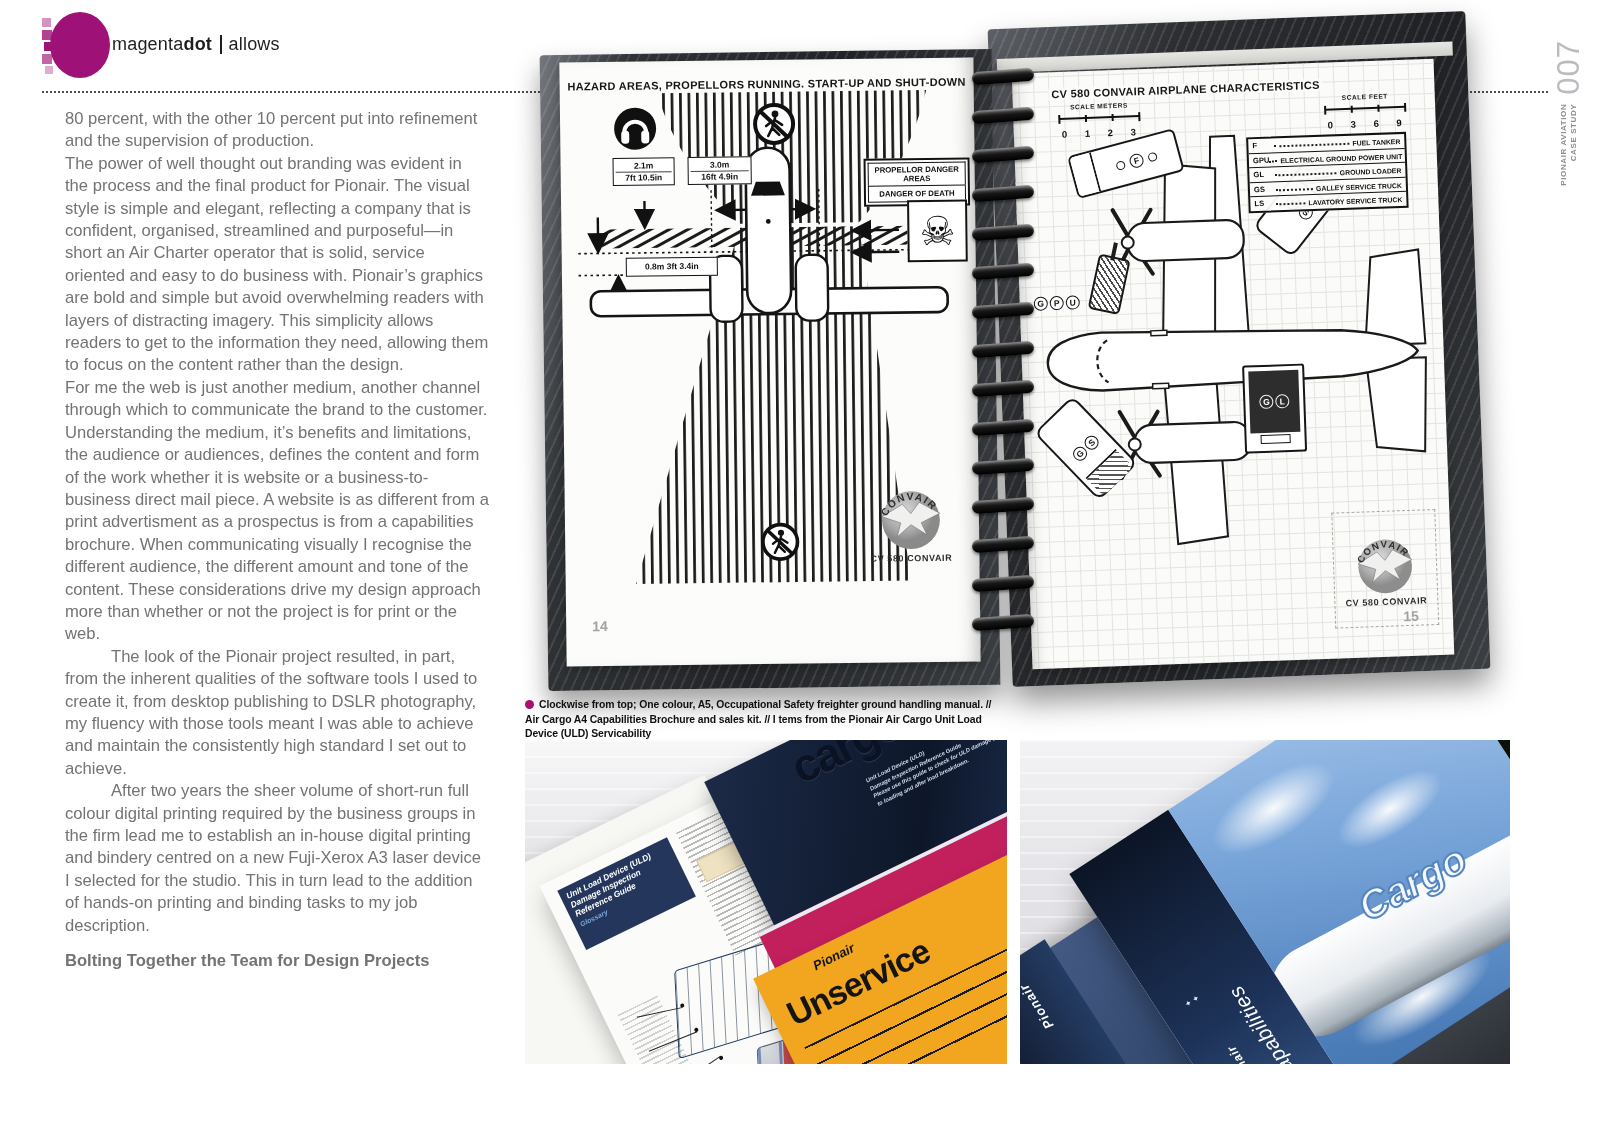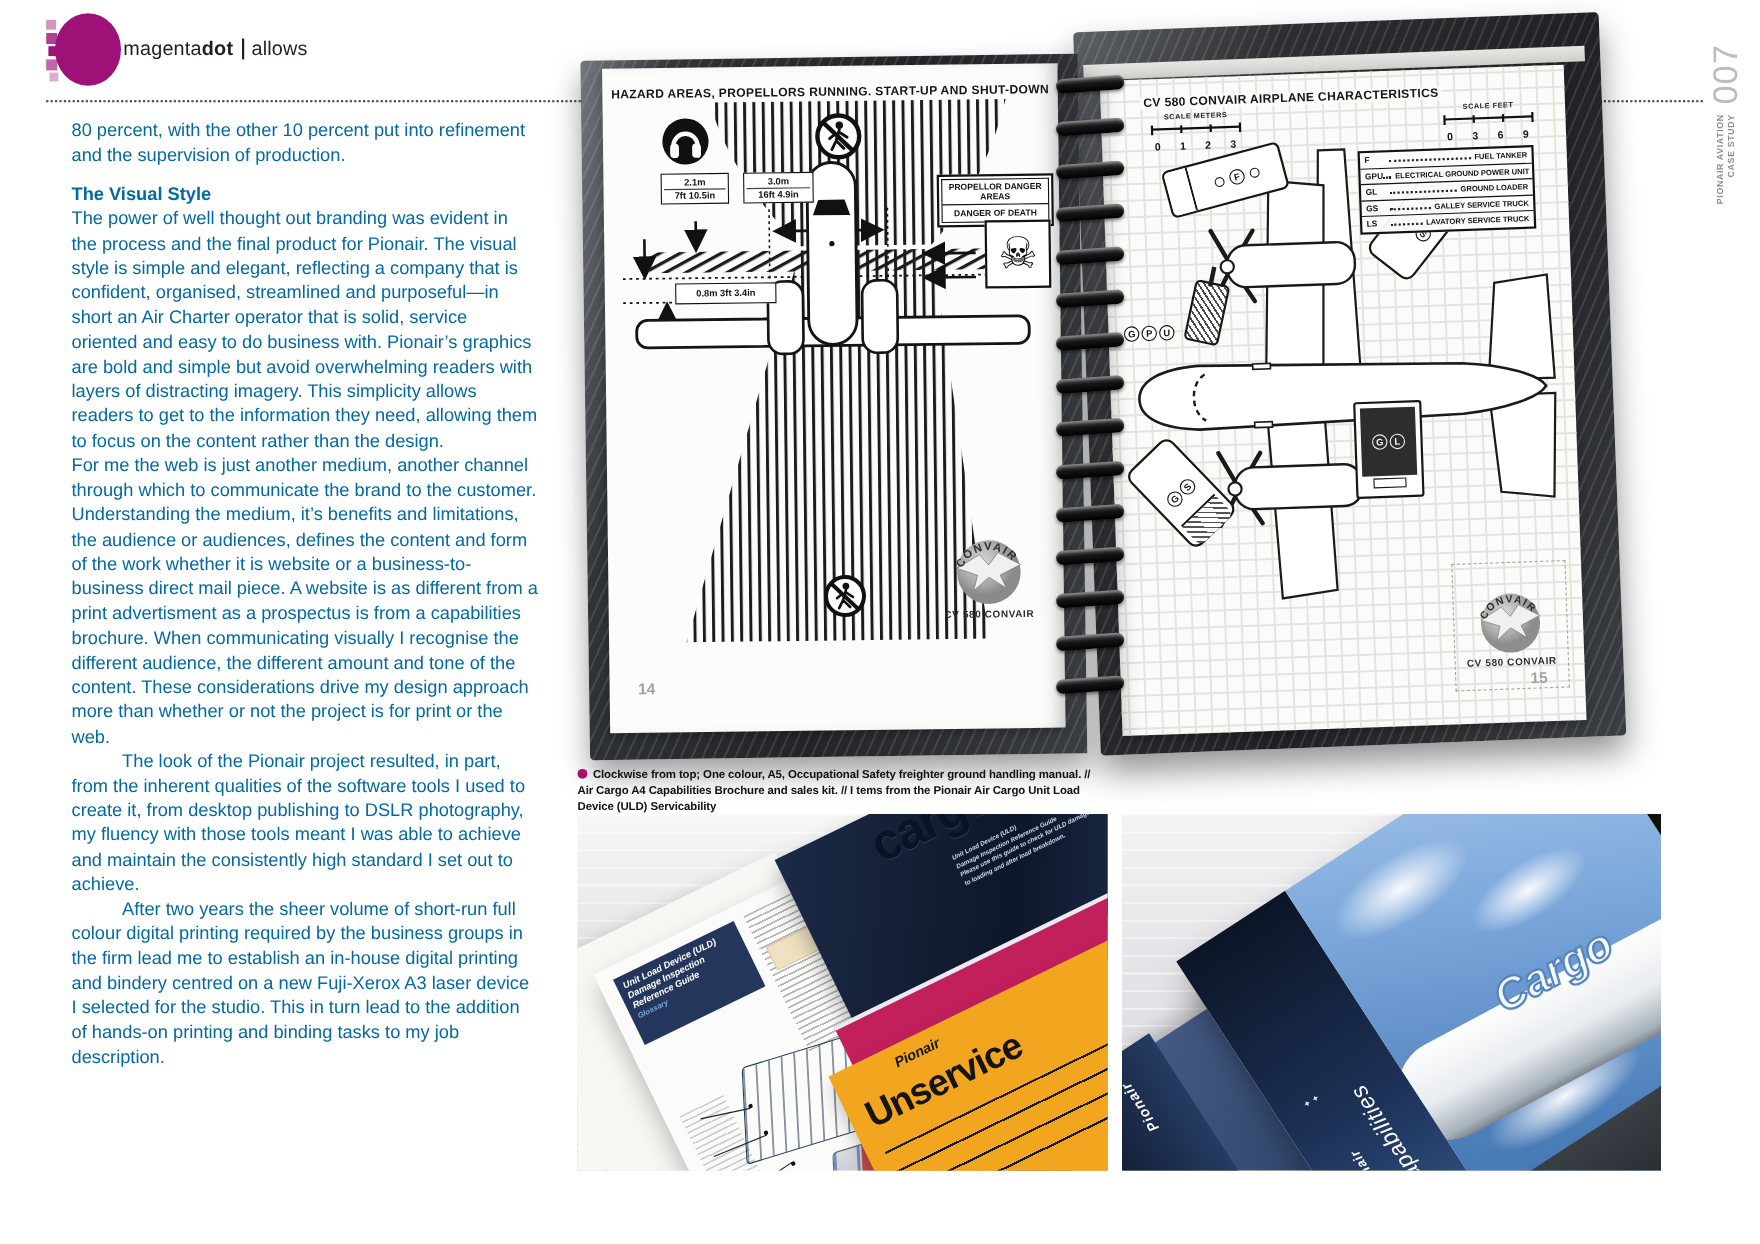--- a/index.html
+++ b/index.html
@@ -21,27 +21,27 @@
   .brand-div { display:inline-block; width:1.5px; height:19px; background:#221e1f; margin:0 7px 0 8px; }
   .dotted-rule { left:42px; top:91px; width:1506px; border-top:2.5px dotted #4c4c4c; }
 
   
   .side-rot { left:1358px; top:40px; width:190px; height:42px; transform:rotate(-90deg); transform-origin:100% 0;
               display:flex; align-items:center; justify-content:flex-end; gap:9px; }
   .side-small { text-align:right; font-size:8px; letter-spacing:.6px; color:#8d8d91; line-height:1.3; font-weight:700; }
   .side-num { font-size:31px; color:#bcbcc0; letter-spacing:1px; }
 
   
-  .article { left:65px; top:108px; width:424px; font-size:16.6px; line-height:22.4px; color:#0369a1; }
+  .article { left:65px; top:108px; width:424px; font-size:16.6px; line-height:22.4px; color:#737373; }
   .article h3 { font-size:16.6px; font-weight:700; margin:13px 0 0 0; }
   .article p { margin:0; }
   .indent { text-indent:46px; }
 
   
-  .photo-book { left:508px; top:6px; width:1000px; height:686px; }
+  .photo-book { left:520px; top:6px; width:1000px; height:686px; }
   .cover-right { left:480px; top:14px; width:478px; height:658px; border-radius:4px; transform:rotate(-2.2deg);
       background:linear-gradient(115deg,#5d6066 0%,#2c2e31 25%,#1f2124 60%,#3b3e42 100%);
       box-shadow:0 16px 30px rgba(0,0,0,.42); }
   .cover-right::after { content:""; position:absolute; left:8px; right:14px; top:30px; height:14px; background:linear-gradient(180deg,#e6e6e2,#cfcfcb); }
   .cover-left { left:24px; top:46px; width:452px; height:636px; border-radius:4px 0 0 4px; transform:rotate(-.8deg);
       background:linear-gradient(100deg,#74777d 0%,#303336 16%,#222427 55%,#3a3d41 100%);
       box-shadow:0 14px 26px rgba(0,0,0,.38); }
   .metal { position:absolute; inset:0; border-radius:inherit;
       background:repeating-linear-gradient(115deg, rgba(255,255,255,.10) 0 2px, rgba(255,255,255,0) 2px 9px); }
 
@@ -219,25 +219,25 @@
   <div class="abs side-rot">
     <div class="side-small">
       <div>PIONAIR AVIATION</div>
       <div>CASE STUDY</div>
     </div>
     <div class="side-num">007</div>
   </div>
 
   <div class="abs article">
     <p>80 percent, with the other 10 percent put into refinement and the supervision of production.</p>
-    <h3>The Visual Style</h3>
     <p>The power of well thought out branding was evident in the process and the final product for Pionair.  The visual style is simple and elegant, reflecting a company that is confident, organised, streamlined and purposeful—in short an Air Charter operator that is solid, service oriented and easy to do business with. Pionair’s graphics are bold and simple but avoid overwhelming readers with layers of distracting imagery. This simplicity allows readers to get to the information they need, allowing them to focus on the content rather than the design.</p>
     <p>For me the web is just another medium, another channel through which to communicate the brand to the customer. Understanding the medium, it’s benefits and limitations, the audience or audiences, defines the content and form of the work whether it is website or a business-to-business direct mail piece. A website is as different from a print advertisment as a prospectus is from a capabilities brochure. When communicating visually I recognise the different audience, the different amount and tone of the content. These considerations drive my design approach more than whether or not the project is for print or the web.</p>
     <p class="indent">The look of the Pionair project resulted, in part, from the inherent qualities of the software tools I used to create it, from desktop publishing to DSLR photography, my fluency with those tools meant I was able to achieve and maintain the consistently high standard I set out to achieve.</p>
     <p class="indent">After two years the sheer volume of short-run full colour digital printing required by the business groups in the firm lead me to establish an in-house digital printing and bindery centred on a new Fuji-Xerox A3 laser device I selected for the studio. This in turn lead to the addition of hands-on printing and binding tasks to my job description.</p>
+    <h3>Bolting Together the Team for Design Projects</h3>
   </div>
 
   <div class="abs photo-book">
     <div class="abs cover-right">
         <div class="metal"></div>
       </div>
     <div class="abs cover-left">
         <div class="metal"></div>
       </div>
 

